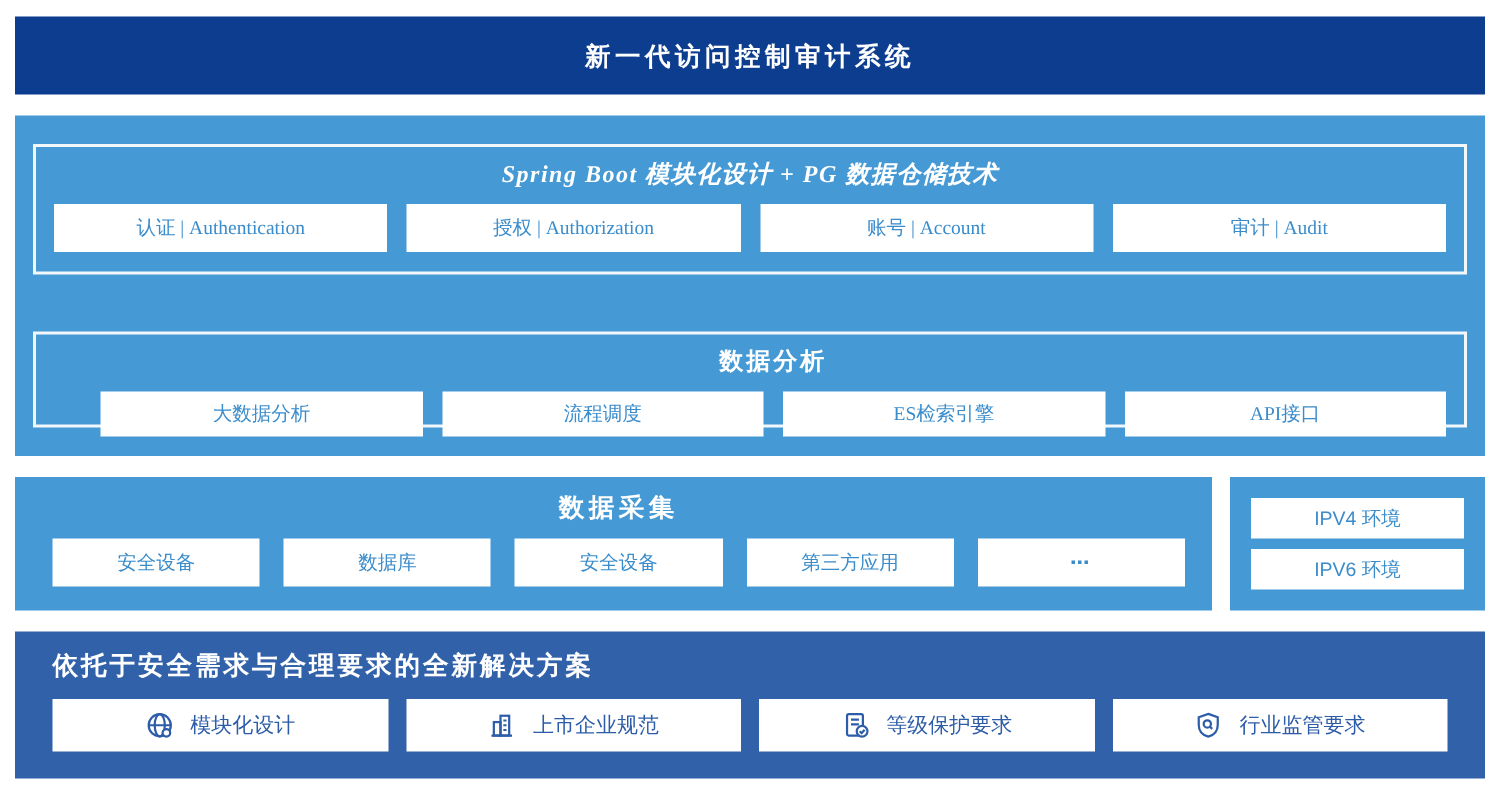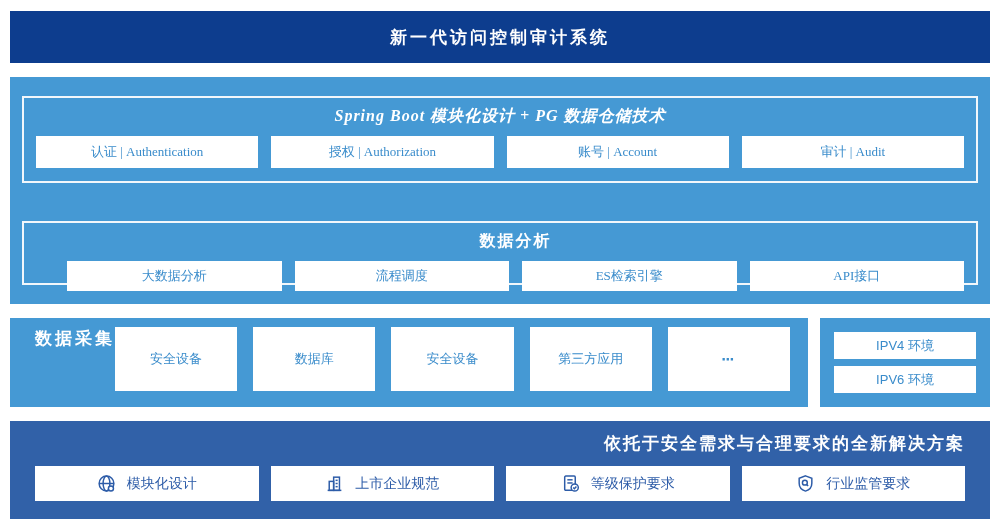--- a/index.html
+++ b/index.html
@@ -34,42 +34,42 @@
   }
   .inner-title.italic { font-style:italic; letter-spacing:1px; }
   .row { display:flex; gap:13px; flex:1; }
   .wbox {
     background:#ffffff; flex:1; display:flex; align-items:center;
     justify-content:center; color:#3a8ccb; font-size:13px; min-height:30px;
   }
   
   .mid-row { flex:0 0 89px; display:flex; gap:12px; }
   .collection-section {
-    flex:1; padding:9px 18px 16px 25px; display:flex; 
+    flex:1; padding:9px 18px 16px 25px; display:flex; flex-direction:column;
   }
   .section-title {
     color:#ffffff; font-weight:bold; font-size:17px; text-align:center;
     letter-spacing:3px; margin-bottom:9px;
   }
   .row-collect { display:flex; gap:16px; flex:1; }
   .env-panel {
     flex:0 0 170px; padding:14px 14px; display:flex; flex-direction:column;
     justify-content:space-between;
   }
   .env-box {
     background:#ffffff; height:27px; display:flex; align-items:center;
     justify-content:center; color:#3a8ccb; font-size:13px;
   }
   
   .solution-section {
     flex:0 0 98px; background:#3161a8; padding:11px 25px 18px;
     display:flex; flex-direction:column;
   }
   .solution-title {
-    color:#ffffff; font-weight:bold; font-size:17px; text-align:right;
+    color:#ffffff; font-weight:bold; font-size:17px; text-align:left;
     letter-spacing:2px; margin-bottom:11px;
   }
   .row-solution { display:flex; gap:12px; flex:1; }
   .solution-box {
     background:#ffffff; flex:1; display:flex; align-items:center;
     justify-content:center; gap:11px; color:#2d5ca8; font-size:14px;
   }
   .solution-box svg { display:block; }
   .dots { letter-spacing:2px; font-weight:bold; }
 </style>

